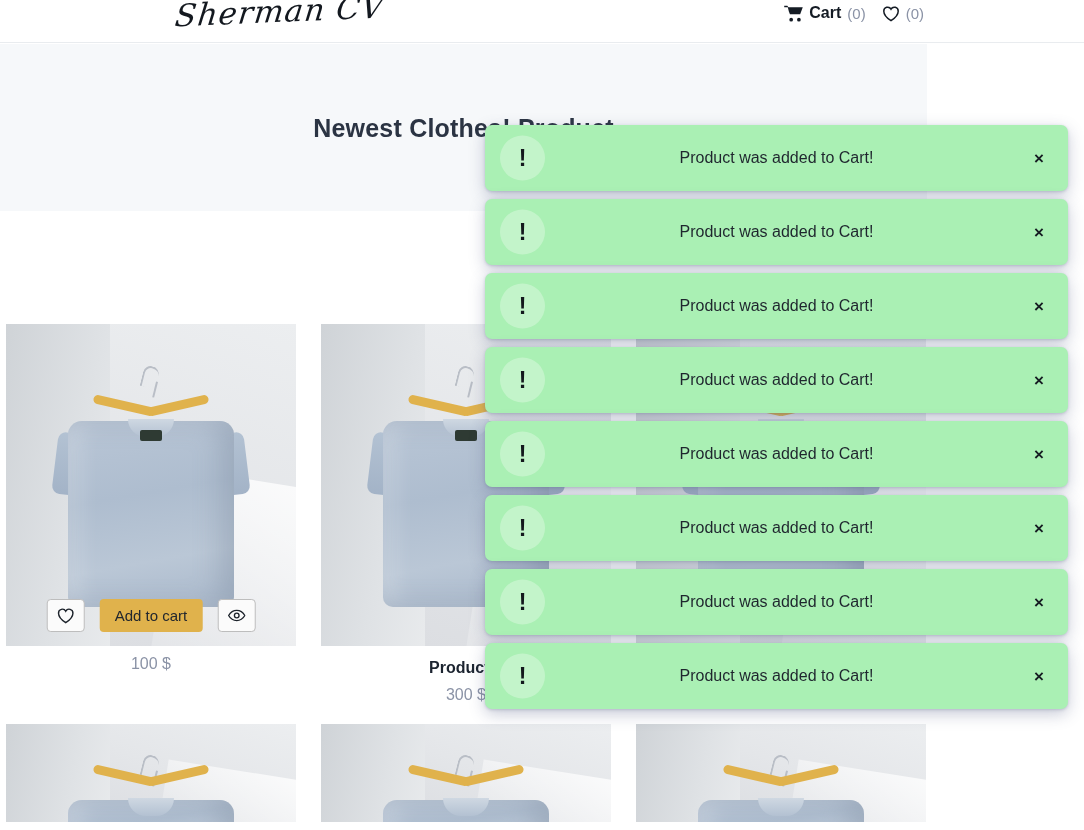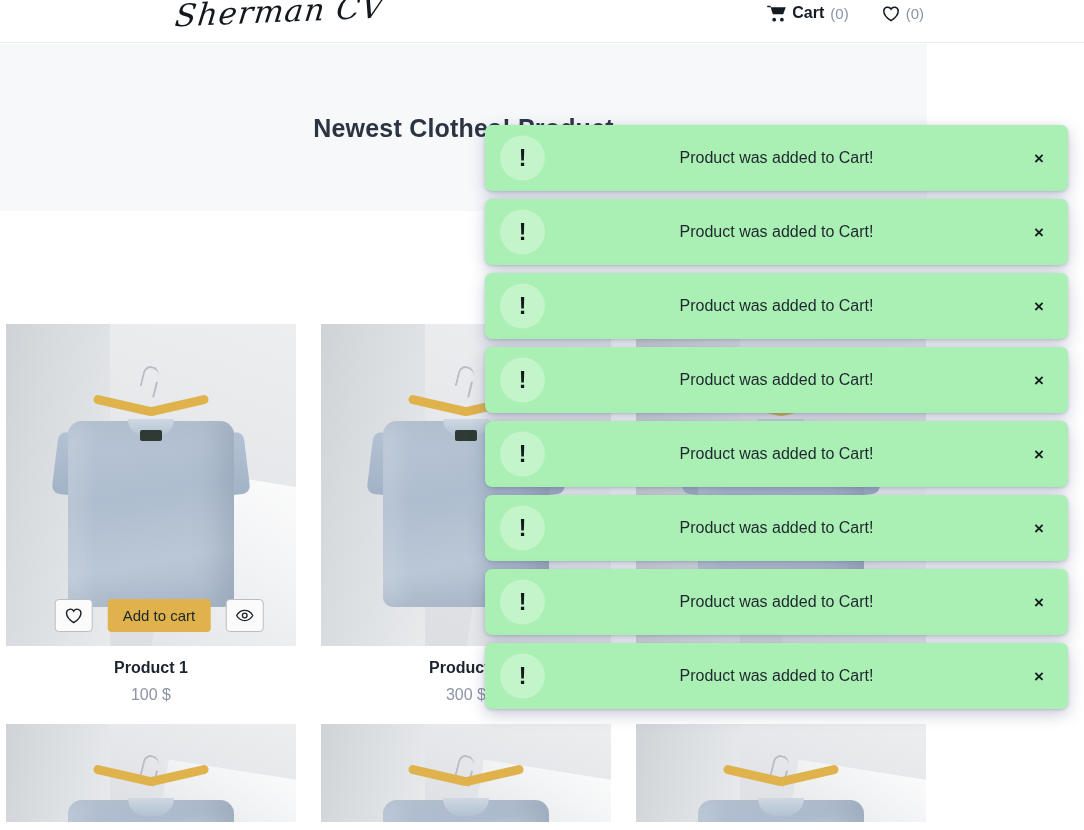--- a/index.html
+++ b/index.html
@@ -28,21 +28,21 @@
     font-family: "DejaVu Serif", serif;
     font-style: italic;
     font-size: 31px;
     color: #13181f;
     letter-spacing: 1px;
     transform: skewX(-9deg) rotate(-2.5deg);
     white-space: nowrap;
   }
   .header-right {
     position: absolute; right: 160px; top: 4px;
-    display: flex; align-items: center; gap: 33px;
+    display: flex; align-items: center; gap: 16px;
   }
   .cart-link {
     display: flex; align-items: center; gap: 6px;
     color: #1b2430; text-decoration: none;
   }
   .cart-icon { width: 19px; height: 17px; display:block; }
   .cart-label { font-size: 16px; font-weight: bold; color:#141b24; }
   .count-muted { font-size: 15px; color:#8b93a6; font-weight: normal; }
   .wish-link { display:flex; align-items:center; gap:6px; text-decoration:none; }
   .heart-icon { width: 18px; height: 17px; display:block; }
@@ -135,21 +135,21 @@
   .photo .sleeveL { left:50%; margin-left:-96px; transform: rotate(7deg); }
   .photo .sleeveR { left:50%; margin-left: 66px; transform: rotate(-7deg); }
   .photo .tag {
     position:absolute; left:50%; top:33%; margin-left:-11px;
     width:22px; height:11px; background:#2e3a33; border-radius:2px;
   }
 
   .card-actions {
     position: absolute; left: 50%; bottom: 14px;
     transform: translateX(-50%);
-    display: flex; align-items: center; gap: 15px; margin-left: 8px;
+    display: flex; align-items: center; gap: 15px;
   }
   .icon-btn {
     width: 38px; height: 33px;
     background: #fbfbfb;
     border: 1px solid #bdbdbd;
     border-radius: 4px;
     display: flex; align-items: center; justify-content: center;
     cursor: pointer; padding: 0;
   }
   .icon-btn svg { width: 18px; height: 17px; display:block; }
@@ -277,21 +277,20 @@
           <button class="icon-btn">
             <span>
               <svg viewBox="0 0 24 18" fill="none" stroke="#1d232b" stroke-width="1.8">
                 <path d="M1.2 9S5.2 2.2 12 2.2 22.8 9 22.8 9 18.8 15.8 12 15.8 1.2 9 1.2 9z"></path>
                 <circle cx="12" cy="9" r="3.1"></circle>
               </svg>
             </span>
           </button>
         </div>
       </div>
-      <div class="card-title">Product 1</div>
       <div class="card-price">100 $</div>
     </div>
 
     <div class="card">
       <div class="card-img">
         <div class="photo">
           <div class="wallL"></div>
             <div class="wallR"></div>
             <div class="beam"></div>
           <div class="hook"></div>

